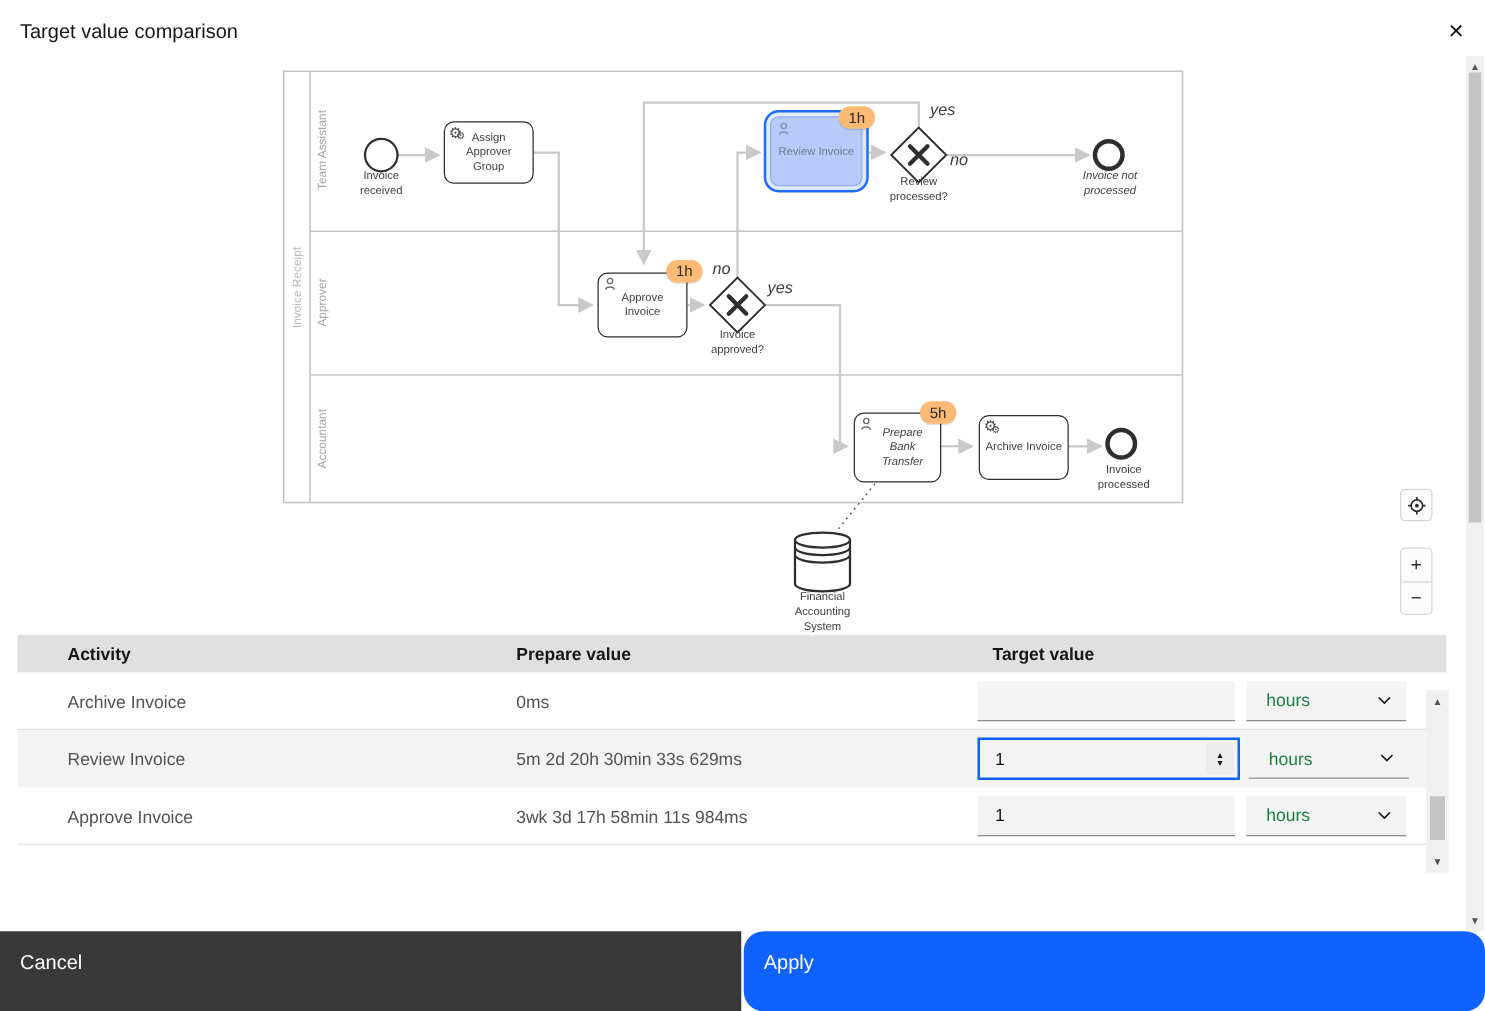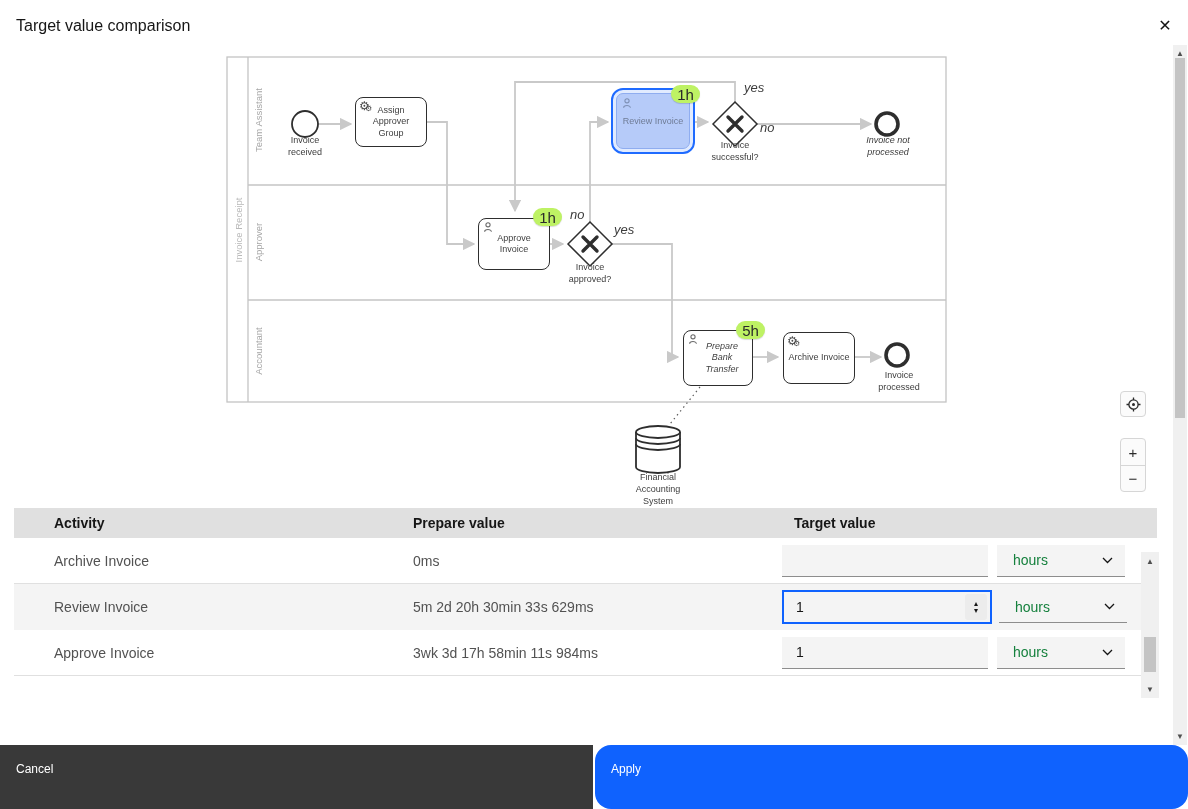--- a/index.html
+++ b/index.html
@@ -19,21 +19,21 @@
   .pool-label { color:#b9b9b9; }
   .task { border:1.6px solid #2e2e2e; border-radius:8px; background:#fff;
           display:flex; align-items:center; justify-content:center; text-align:center;
           font-size:9px; color:#3f3f3f; line-height:1.25; padding:2px 4px; }
   .task .icon-wrap { position:absolute; left:3px; top:2px; }
   .hl-outer { border:2px solid #1f6bff; border-radius:12px; background:rgba(168,197,255,.35);
               padding:3px; }
   .hl-inner { width:100%; height:100%; background:#b6cbf9; border:1px solid #8fadf0;
               border-radius:7px; display:flex; align-items:center; justify-content:center;
               font-size:9px; color:#6f7c96; position:relative; }
-  .badge { background:#bef264; border-radius:10px; width:29px; height:18px; font-size:15px;
+  .badge { background:#fdba74; border-radius:10px; width:29px; height:18px; font-size:12px;
            color:#2a2a2a; display:flex; align-items:center; justify-content:center;
            box-shadow:0 1px 1px rgba(0,0,0,.15); z-index:5; }
   .dlabel { font-size:9px; color:#3d3d3d; text-align:center; line-height:1.35; }
   .elabel { font-size:13px; color:#3d3d3d;font-style:italic; }
   .gear-a { font-size:12px; color:#4c4c4c; line-height:1; display:block; }
   .gear-b { position:absolute; left:6px; top:5px; font-size:8px; color:#4c4c4c; line-height:1; }
 
   
   .ctl-btn { width:26px; height:26px; background:#fbfbfb; border:1px solid #d6d6d6;
              border-radius:4px; display:flex; align-items:center; justify-content:center;
@@ -69,21 +69,21 @@
              border-bottom:1px solid #8d8d8d; display:flex; align-items:center;
              justify-content:space-between; padding:0 12px 0 16px; color:#15803d;
              cursor:pointer; }
 
   
   .sb-track { background:#f0f0f0; }
   .sb-thumb { background:#c4c4c4; }
   .sb-arrow { color:#4f4f4f; font-size:8px; text-align:center; cursor:pointer; }
 
   
-  .footer-btn { top:745px; height:64px; color:#ffffff; font-size:12px;
+  .footer-btn { top:745px; height:64px; color:#ffffff; font-size:16px;
                 padding:17px 0 0 16px; cursor:pointer; }
   .btn-cancel { left:0; width:593px; background:#393939; }
   .btn-apply  { left:595px; width:593px; background:#0f62fe;border-radius:16px; }
 </style>
 </head>
 <body>
 
 <div class="abs modal-title">Target value comparison</div>
 <div class="abs close-btn">✕</div>
 
@@ -187,21 +187,21 @@
 
 <div class="abs task" style="left:783px; top:332px; width:72px; height:52px;">
   <span class="icon-wrap">
       <span class="gear-a">⚙</span>
       <span class="gear-b">⚙</span>
     </span>
   <span>Archive Invoice</span>
 </div>
 
 <div class="abs dlabel" style="left:278px; top:134px; width:54px;">Invoice received</div>
-<div class="abs dlabel" style="left:703px; top:139px; width:64px;">Invoice successful?</div>
+<div class="abs dlabel" style="left:703px; top:139px; width:64px;">Review processed?</div>
 <div class="abs dlabel" style="left:856px; top:134px; width:64px;font-style:italic;">Invoice not processed</div>
 <div class="abs dlabel" style="left:558px; top:261px; width:64px;">Invoice approved?</div>
 <div class="abs dlabel" style="left:867px; top:369px; width:64px;">Invoice processed</div>
 <div class="abs dlabel" style="left:624px; top:471px; width:68px;">Financial Accounting System</div>
 
 <div class="abs elabel" style="left:744px; top:80px;">yes</div>
 <div class="abs elabel" style="left:760px; top:120px;">no</div>
 <div class="abs elabel" style="left:570px; top:207px;">no</div>
 <div class="abs elabel" style="left:614px; top:222px;">yes</div>
 

